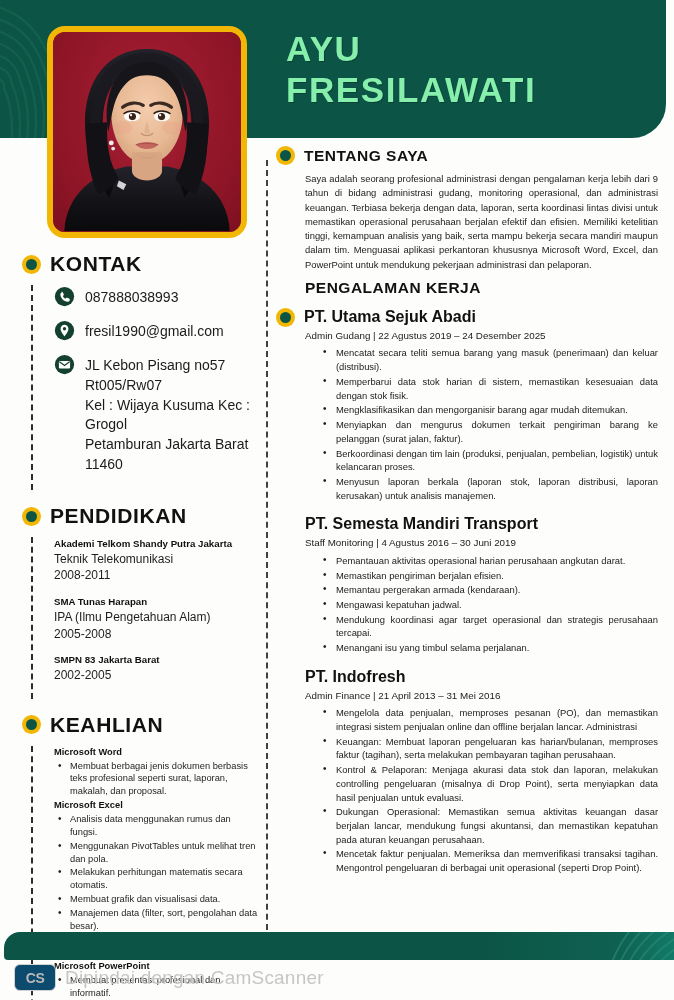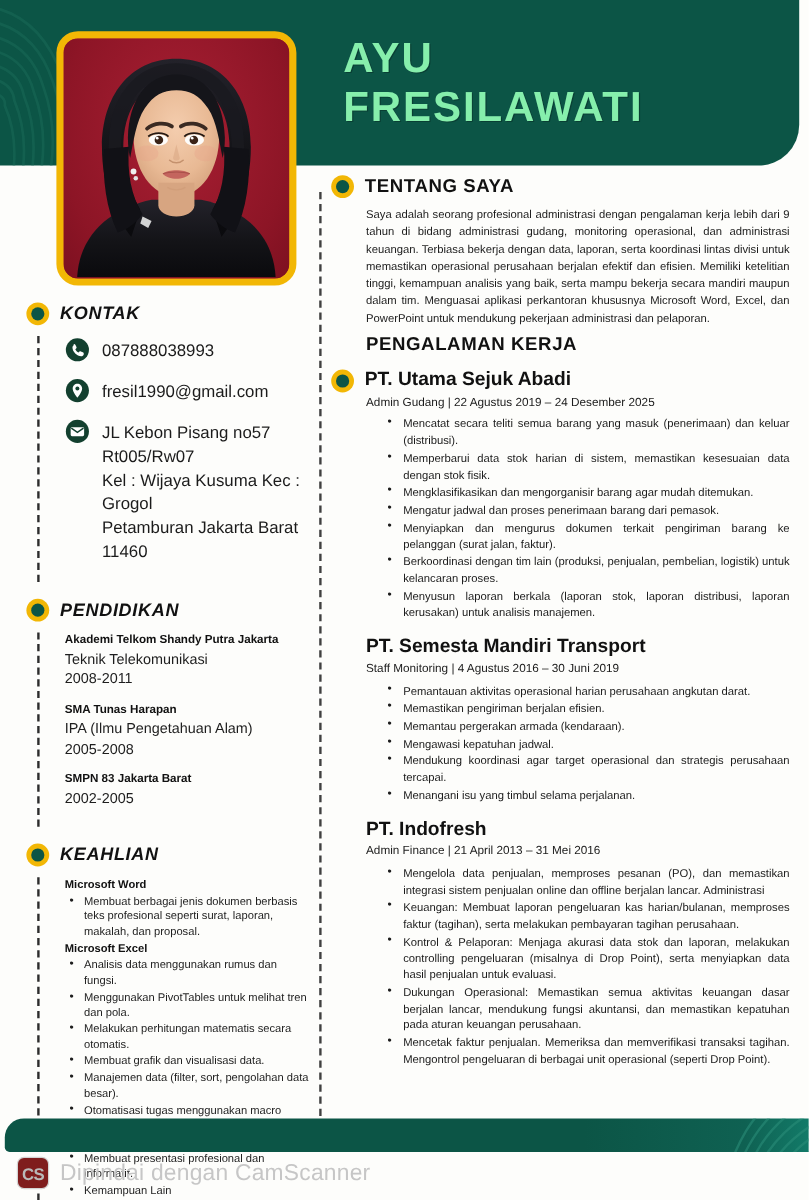--- a/index.html
+++ b/index.html
@@ -98,25 +98,24 @@
     justify-content: center;
     flex: 0 0 auto;
   }
   .marker::after {
     content: "";
     width: 11px; height: 11px;
     border-radius: 50%;
     background: #0c5546;
   }
   .sec-title {
-    font-size: 15px;
+    font-size: 21px;
     font-weight: bold;
     letter-spacing: .6px;
     color: #111;
-    font-style: italic;
   }
   .sec-body {
     margin-left: 9px;
     padding-left: 21px;
     border-left: 2px dashed #2c2c2c;
     padding-bottom: 4px;
   }
 
   
   .contact-row {
@@ -266,31 +265,31 @@
 
   .cam {
     position: absolute;
     left: 14px;
     top: 964px;
     display: flex;
     align-items: center;
     gap: 9px;
   }
   .cam-badge {
-    width: 27px; height: 27px;
+    width: 42px; height: 27px;
     border: 1.6px solid #d3d3d3;
     border-radius: 6px;
     display: flex;
     align-items: center;
     justify-content: center;
     font-size: 14px;
     font-weight: bold;
     color: #b9b9b9;
     letter-spacing: -.5px;
-    background: #7f1d1d;
+    background: #0c4a6e;
   }
   .cam-text {
     font-size: 19px;
     color: #c6c6c6;
     letter-spacing: .2px;
   }
 </style>
 </head>
 <body>
 
@@ -509,21 +508,20 @@
         <div class="job-head">
           <span class="marker"></span>
           <span class="job-company">PT. Utama Sejuk Abadi</span>
         </div>
         <div class="job-indent">
           <div class="job-meta">Admin Gudang | 22 Agustus 2019 – 24 Desember 2025</div>
           <ul class="job-bullets">
             <li>Mencatat secara teliti semua barang yang masuk (penerimaan) dan keluar (distribusi).</li>
             <li>Memperbarui data stok harian di sistem, memastikan kesesuaian data dengan stok fisik.</li>
             <li>Mengklasifikasikan dan mengorganisir barang agar mudah ditemukan.</li>
-            <li>Mengatur jadwal dan proses penerimaan barang dari pemasok.</li>
             <li>Menyiapkan dan mengurus dokumen terkait pengiriman barang ke pelanggan (surat jalan, faktur).</li>
             <li>Berkoordinasi dengan tim lain (produksi, penjualan, pembelian, logistik) untuk kelancaran proses.</li>
             <li>Menyusun laporan berkala (laporan stok, laporan distribusi, laporan kerusakan) untuk analisis manajemen.</li>
           </ul>
         </div>
       </div>
 
       <div class="job">
         <div class="job-indent">
           <div class="job-company">PT. Semesta Mandiri Transport</div>

